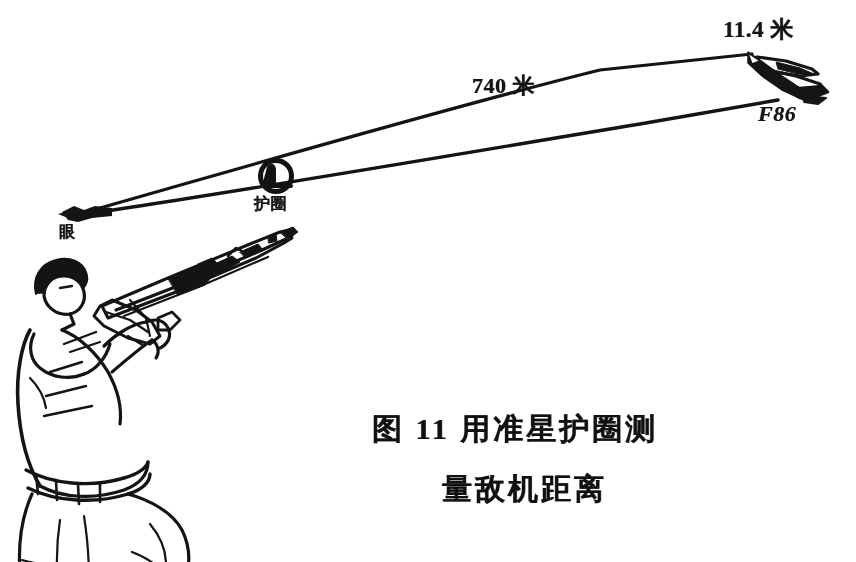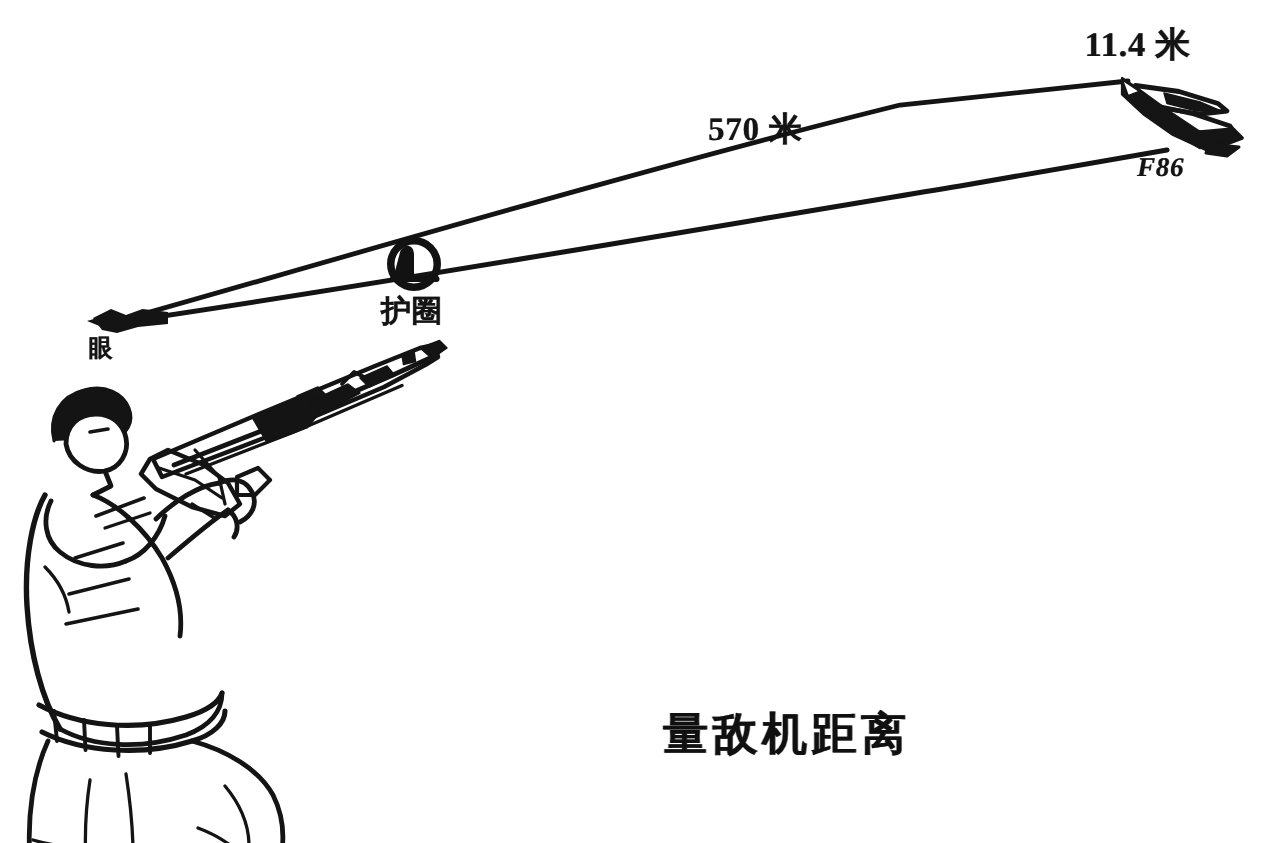--- a/index.html
+++ b/index.html
@@ -23,25 +23,25 @@
   }
   .label {
     position: absolute;
     color: #141414;
     font-weight: bold;
     white-space: nowrap;
     letter-spacing: 0.5px;
     text-shadow: 0.4px 0 0 rgba(20,20,20,0.55), -0.4px 0 0 rgba(20,20,20,0.25);
   }
   .lbl-114  { left: 723px; top: 14px;  font-size: 23px; }
-  .lbl-f86  { left: 758px; top: 101px; font-size: 18px; font-style: italic; }
+  .lbl-f86  { left: 758px; top: 101px; font-size: 22px; font-style: italic; }
   .lbl-570  { left: 472px; top: 71px;  font-size: 22px; }
   .lbl-17   { left: 246px; top: 122px; font-size: 21px; }
   .lbl-86   { left: 140px; top: 158px; font-size: 21px; }
-  .lbl-huq  { left: 254px; top: 194px; font-size: 20px; }
+  .lbl-huq  { left: 254px; top: 194px; font-size: 16px; }
   .lbl-eye  { left: 59px;  top: 222px; font-size: 16px; }
 
   .caption {
     position: absolute;
     color: #101010;
     font-weight: bold;
     white-space: nowrap;
     text-shadow: 0.5px 0 0 rgba(16,16,16,0.6), -0.5px 0 0 rgba(16,16,16,0.3);
   }
   .cap-line1 { left: 372px; top: 409px; font-size: 30px; letter-spacing: 3px; }
@@ -178,24 +178,25 @@
 
       <path d="M78,688 C82,702 86,714 94,722" stroke-width="2.4"></path>
     </g>
 
   </svg>
 
   <div class="label lbl-114">11.4 米</div>
 
   <div class="label lbl-f86">F86</div>
 
-  <div class="label lbl-570">570 米</div>
+  <div class="label lbl-570">740 米</div>
 
 
 
   <div class="label lbl-huq">护圈</div>
 
   <div class="label lbl-eye">眼</div>
 
+  <div class="caption cap-line1">图 11    用准星护圈测</div>
 
   <div class="caption cap-line2">量敌机距离</div>
 
 </div>
 
 </body></html>

